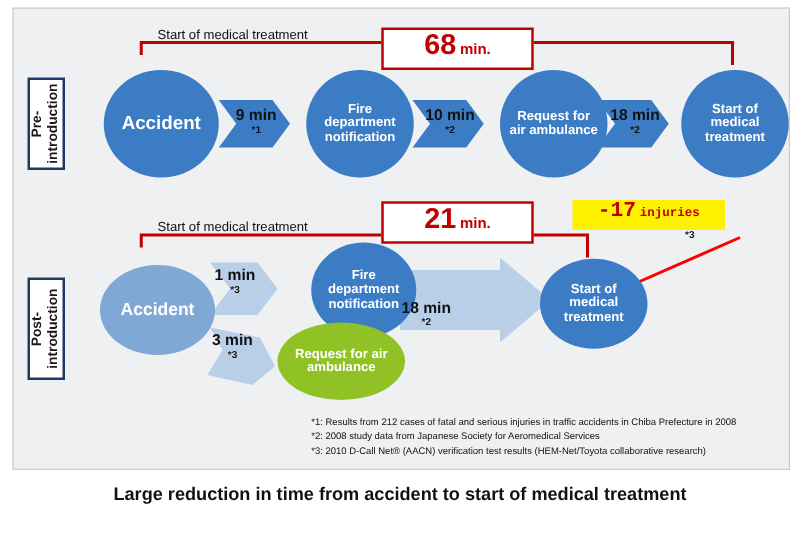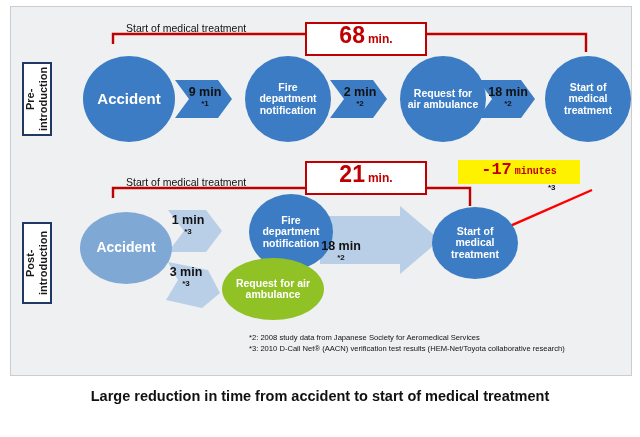--- a/index.html
+++ b/index.html
@@ -131,31 +131,31 @@
 
   <div class="circle" style="left:545px;top:56px;width:86px;height:86px;font-size:10.5px;padding:0 6px;box-sizing:border-box;">
     <span>Start of medical treatment</span>
   </div>
 
   <div class="tlabel" style="left:176px;top:86px;width:58px;">
     <span>9 min</span>
     <span class="sup">*1</span>
   </div>
   <div class="tlabel" style="left:330px;top:86px;width:60px;">
-    <span>2 min</span>
+    <span>10 min</span>
     <span class="sup">*2</span>
   </div>
   <div class="tlabel" style="left:478px;top:86px;width:60px;">
     <span>18 min</span>
     <span class="sup">*2</span>
   </div>
 
   <div class="yellowbox" style="left:458px;top:160px;width:122px;height:24px;box-sizing:border-box;">
     <span class="big">-17</span>
-    <span class="small">minutes</span>
+    <span class="small">injuries</span>
   </div>
   <div class="ysup" style="left:548px;top:183px;">*3</div>
 
   <div class="vlabel" style="left:22px;top:222px;width:26px;height:78px;">
     <span>Post-introduction</span>
   </div>
 
   <div class="startmed" style="left:126px;top:176px;">Start of medical treatment</div>
 
   <div class="redbox" style="left:305px;top:161px;width:118px;height:30px;">
@@ -197,19 +197,20 @@
   <div class="tlabel" style="left:158px;top:266px;width:56px;">
     <span>3 min</span>
     <span class="sup">*3</span>
   </div>
   <div class="tlabel" style="left:310px;top:240px;width:62px;">
     <span>18 min</span>
     <span class="sup">*2</span>
   </div>
 
   <div class="notes" style="left:249px;top:332px;width:380px;">
+    <div>*1: Results from 212 cases of fatal and serious injuries in traffic accidents in Chiba Prefecture in 2008</div>
     <div>*2: 2008 study data from Japanese Society for Aeromedical Services</div>
     <div>*3: 2010 D-Call Net® (AACN) verification test results (HEM-Net/Toyota collaborative research)</div>
   </div>
 
   <div class="caption">Large reduction in time from accident to start of medical treatment</div>
 
 </div>
 
 </body></html>

